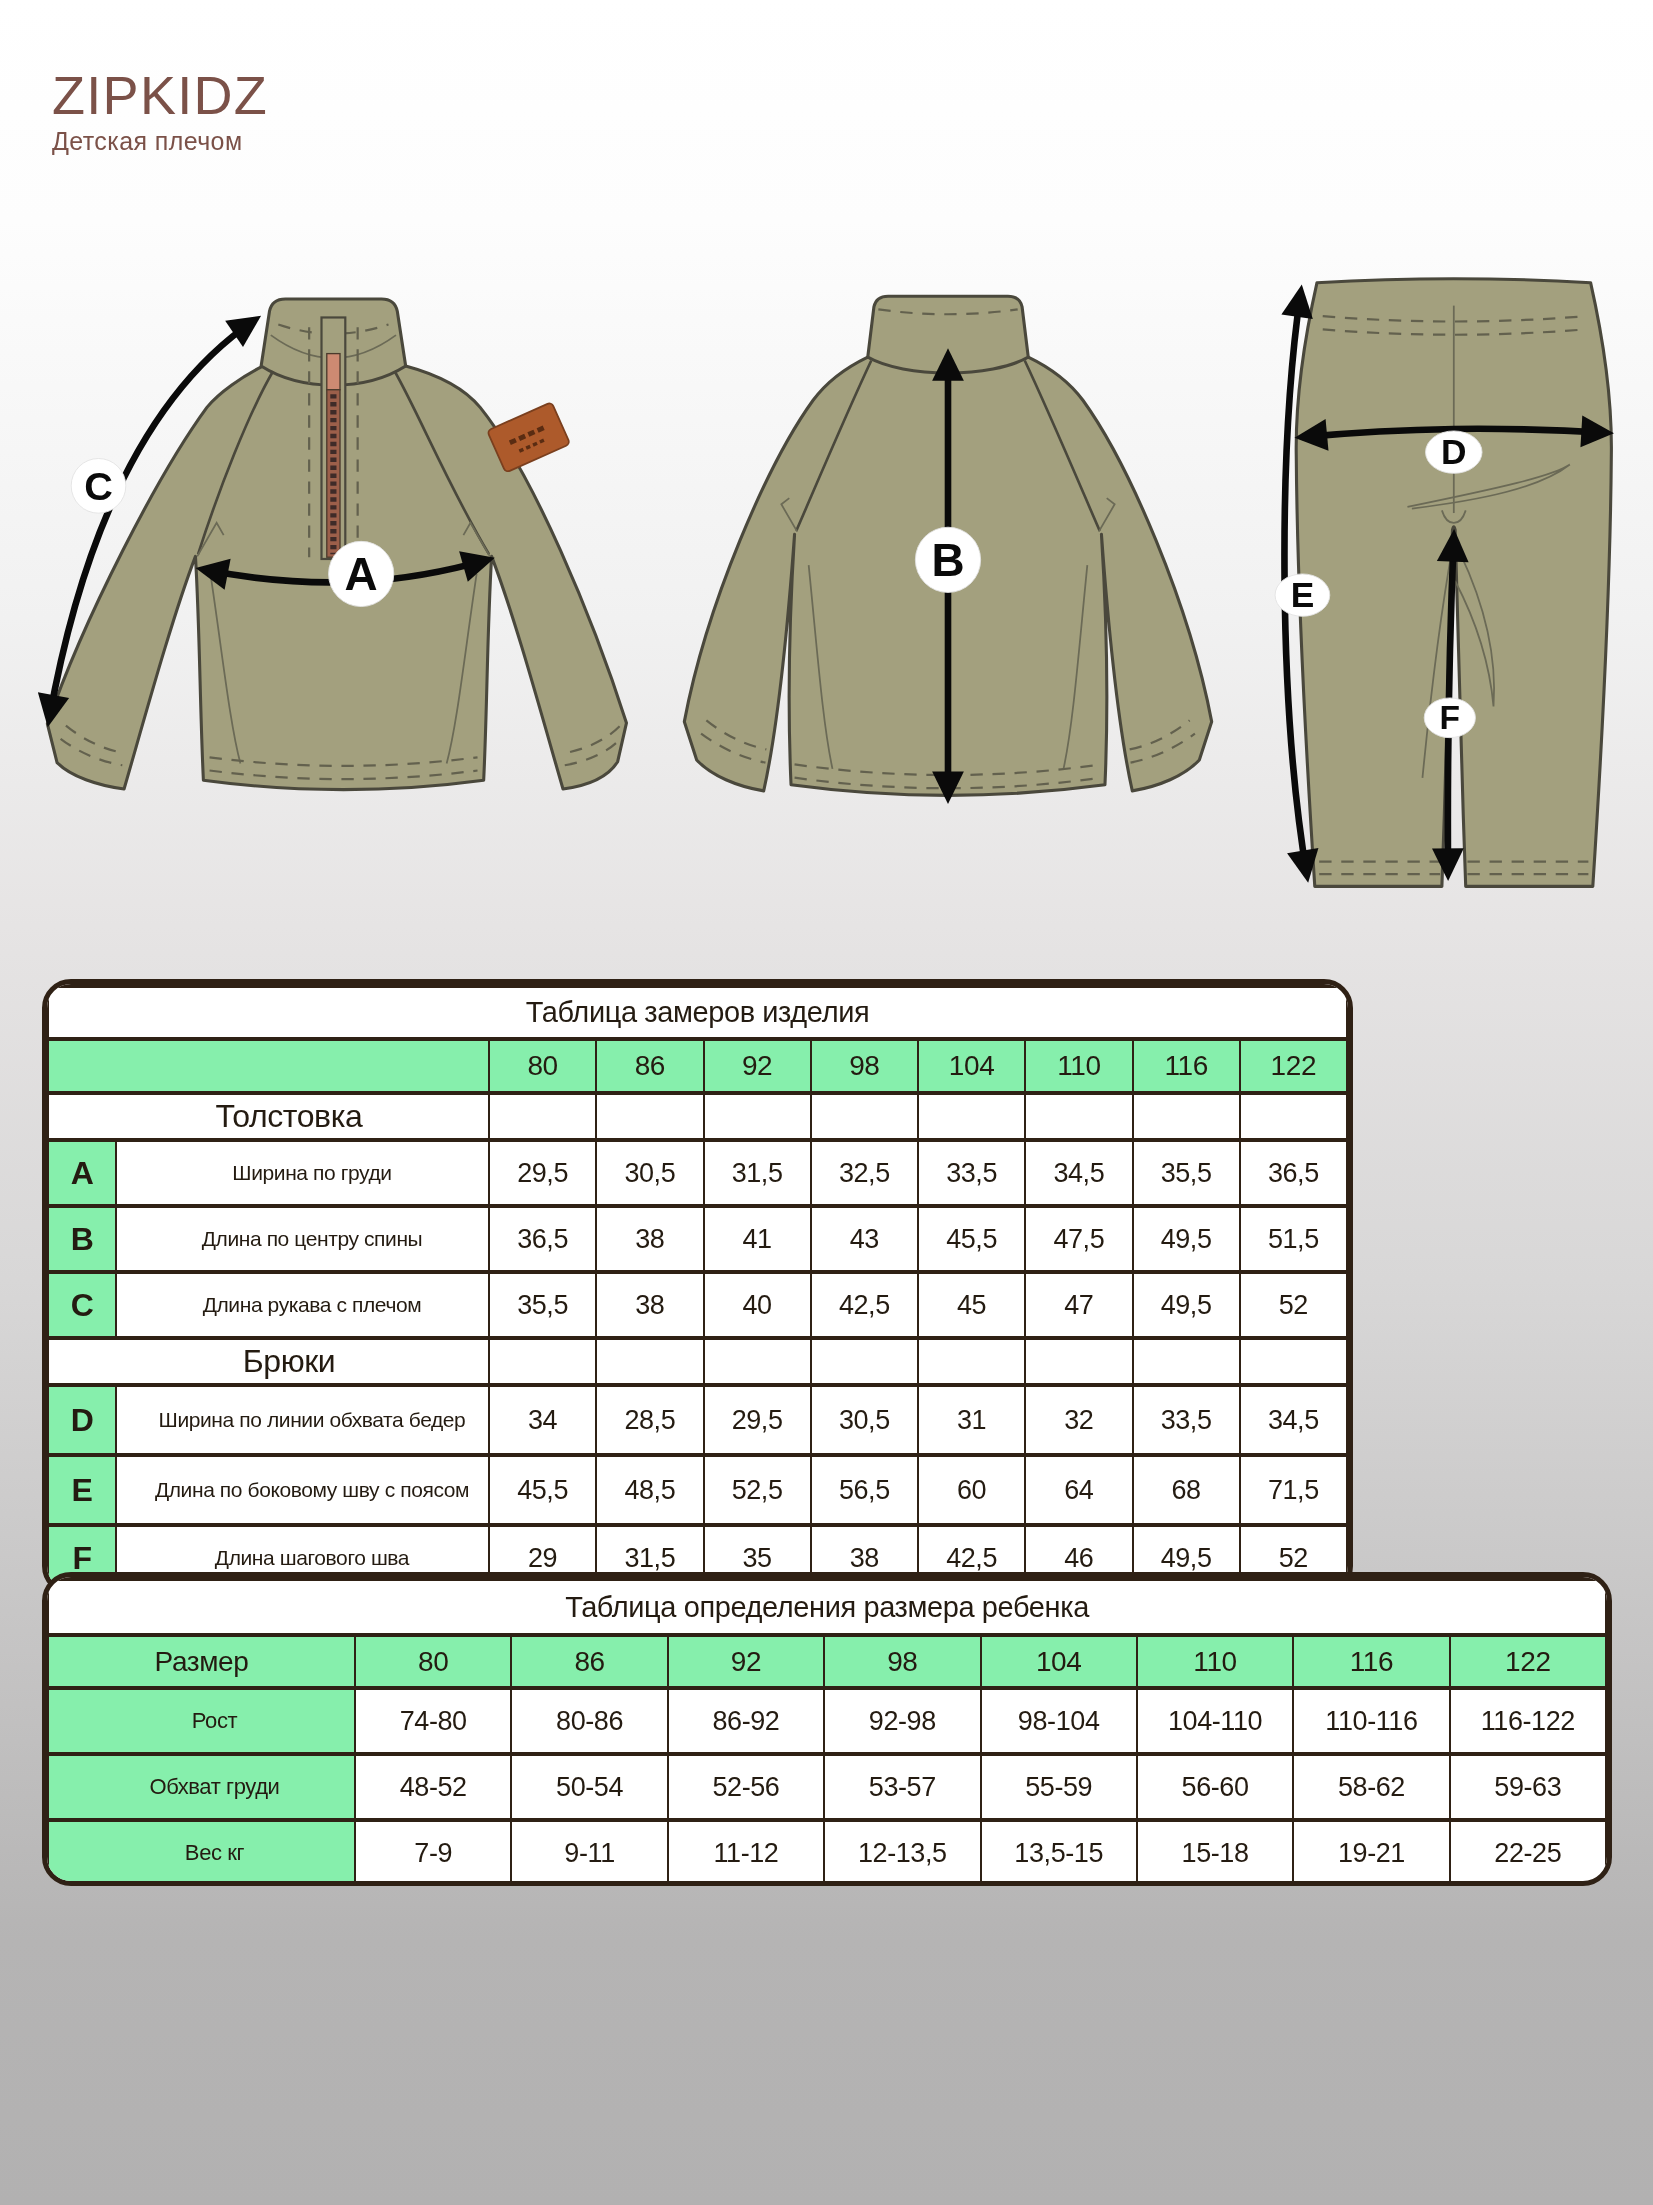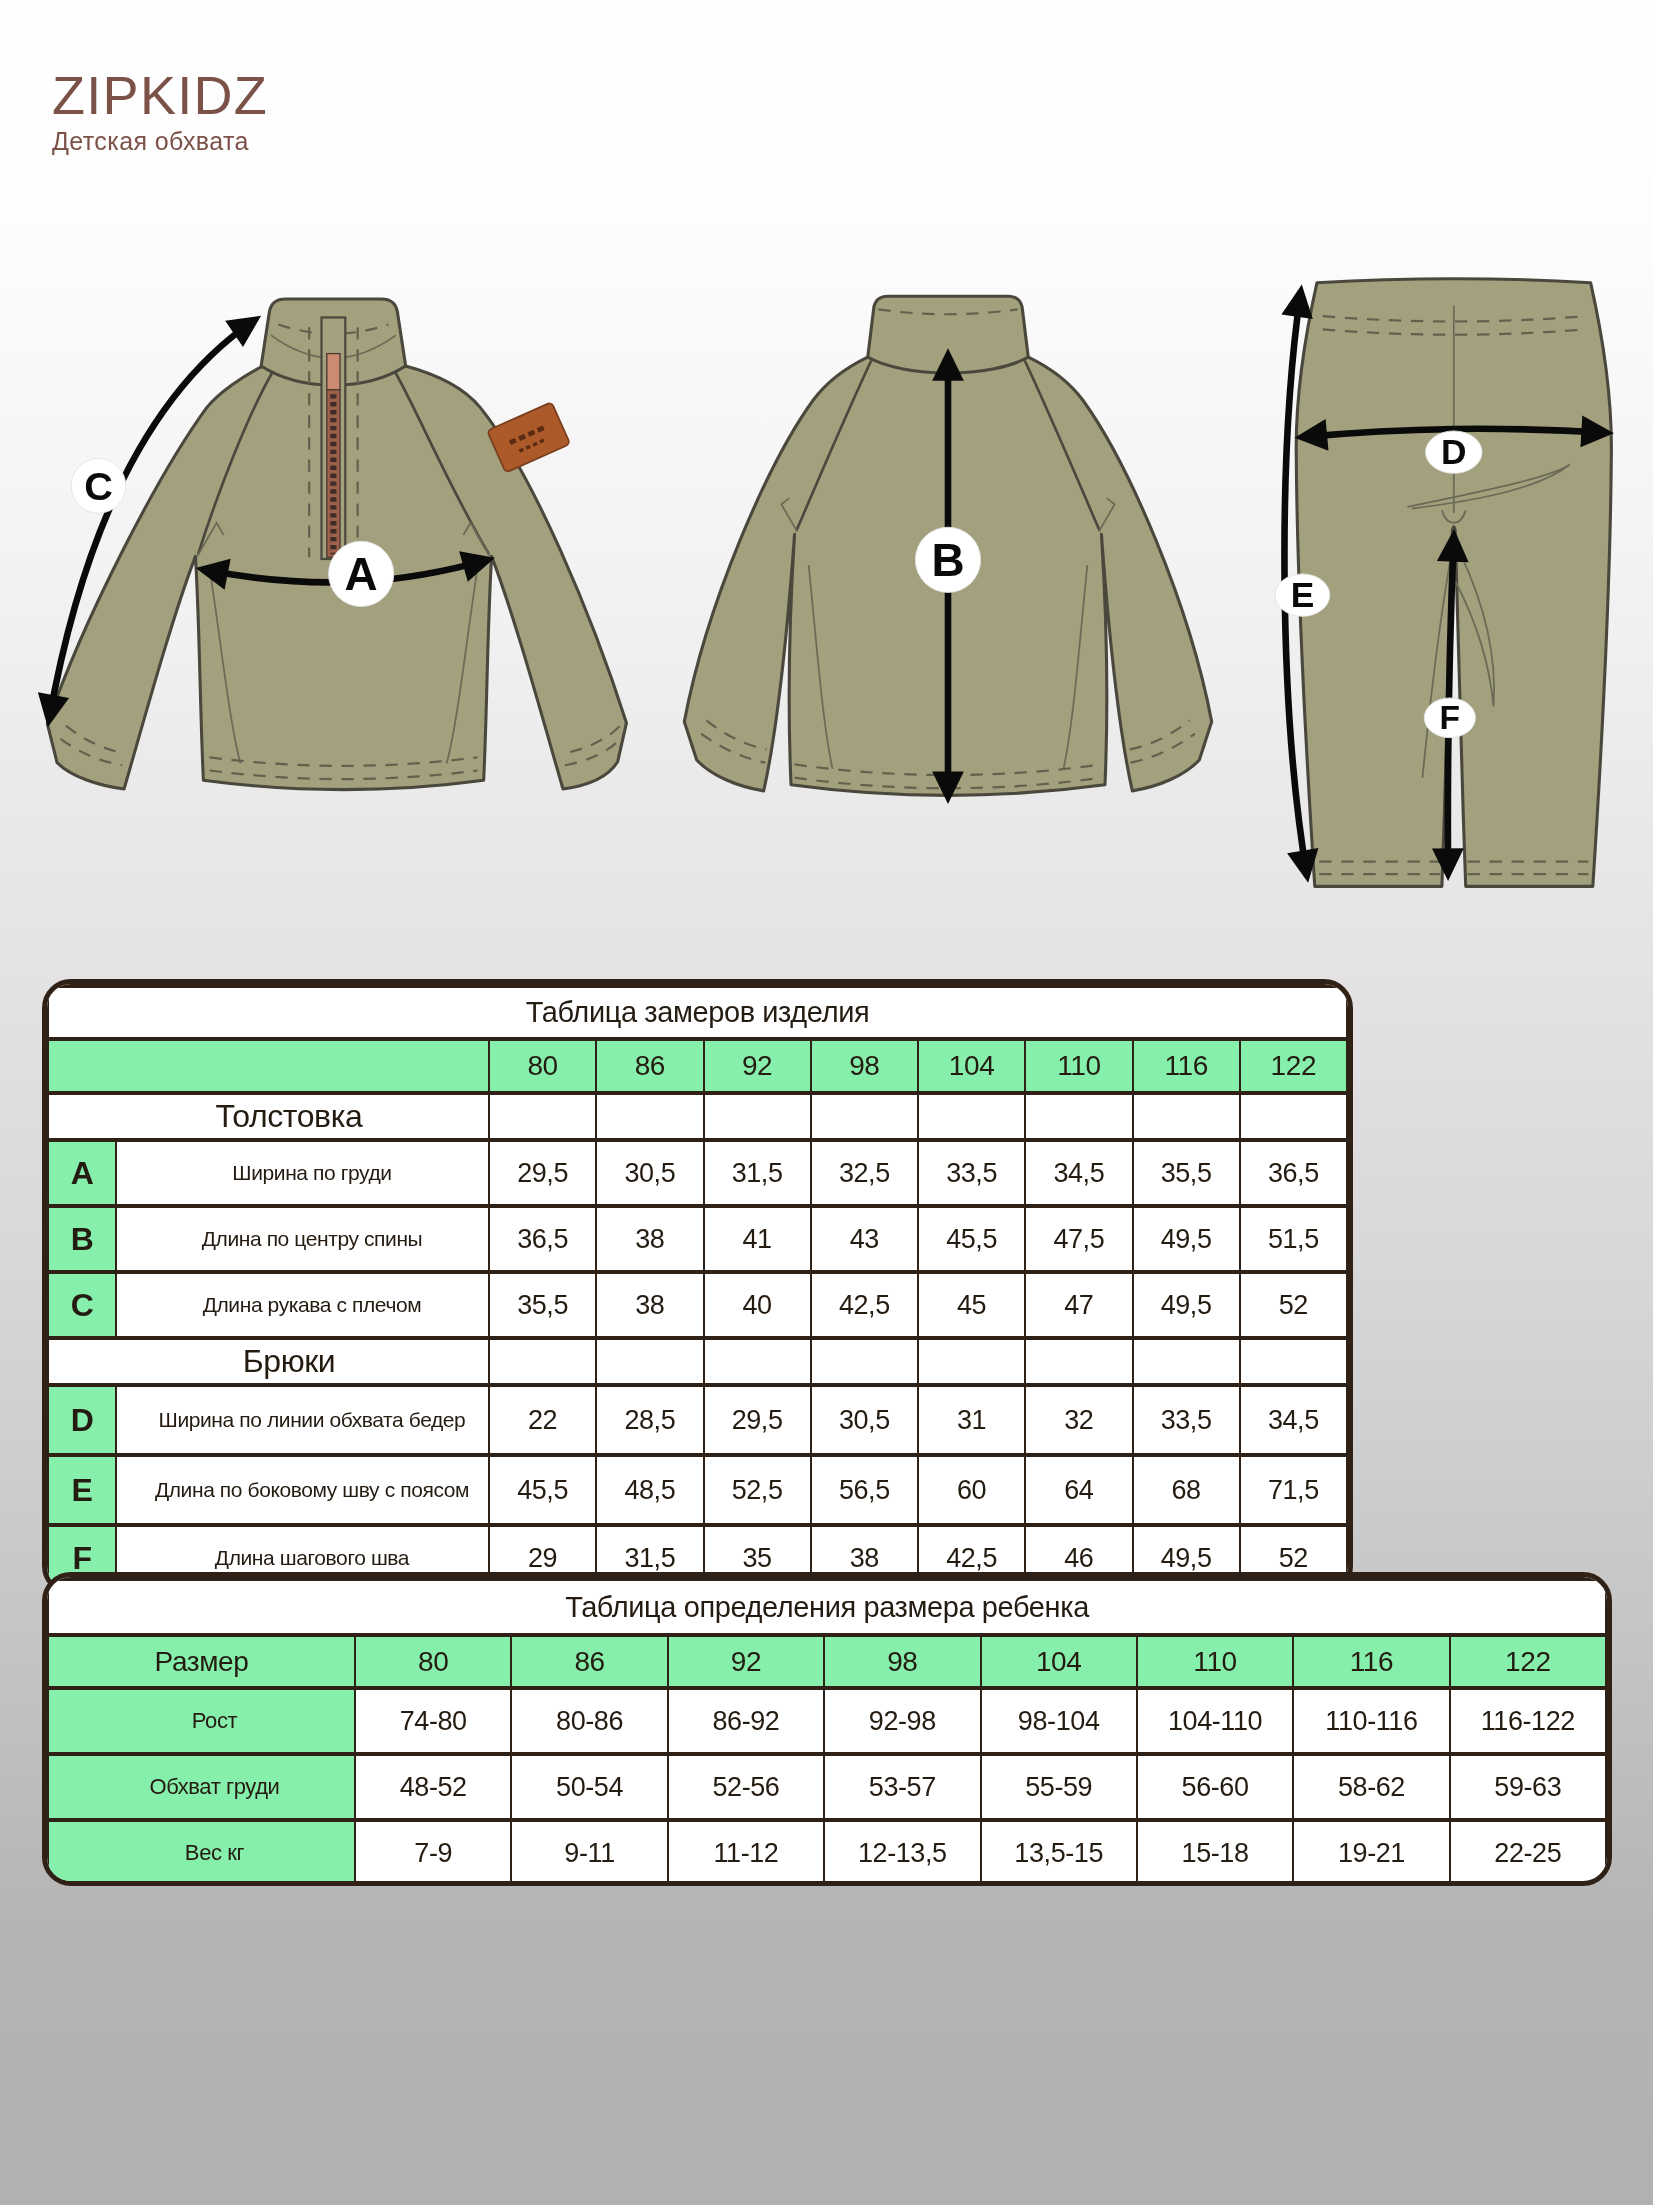--- a/index.html
+++ b/index.html
@@ -54,21 +54,21 @@
   .mcirc{fill:#ffffff;stroke:#e2e2e2;stroke-width:2;}
   .mletter{font-family:"Liberation Sans",sans-serif;font-weight:700;fill:#0a0a0a;text-anchor:middle;}
 </style>
 </head>
 <body>
 
 <div class="page">
 
   <div class="brand-wrap">
     <div class="brand-name">ZIPKIDZ</div>
-    <div class="brand-tagline">Детская обхвата</div>
+    <div class="brand-tagline">Детская плечом</div>
   </div>
 
   <svg id="svg-front" class="diag" width="617" height="662" viewBox="0 0 1400 1500">
     <defs>
       <marker id="ah1" markerUnits="userSpaceOnUse" markerWidth="80" markerHeight="80" viewBox="0 0 80 80" refX="60" refY="40" orient="auto-start-reverse">
         <path d="M4,4 L78,40 L4,76 Z" fill="#0a0a0a"></path>
       </marker>
     </defs>
     <g>
 
@@ -324,21 +324,21 @@
             <td></td>
             <td></td>
             <td></td>
             <td></td>
             <td></td>
             <td></td>
           </tr>
           <tr class="rd2">
             <td class="letter bg-tan">D</td>
             <td class="lab">Ширина по линии обхвата бедер</td>
-            <td class="val">22</td>
+            <td class="val">34</td>
             <td class="val">28,5</td>
             <td class="val">29,5</td>
             <td class="val">30,5</td>
             <td class="val">31</td>
             <td class="val">32</td>
             <td class="val">33,5</td>
             <td class="val">34,5</td>
           </tr>
           <tr class="rd2">
             <td class="letter bg-tan">E</td>

